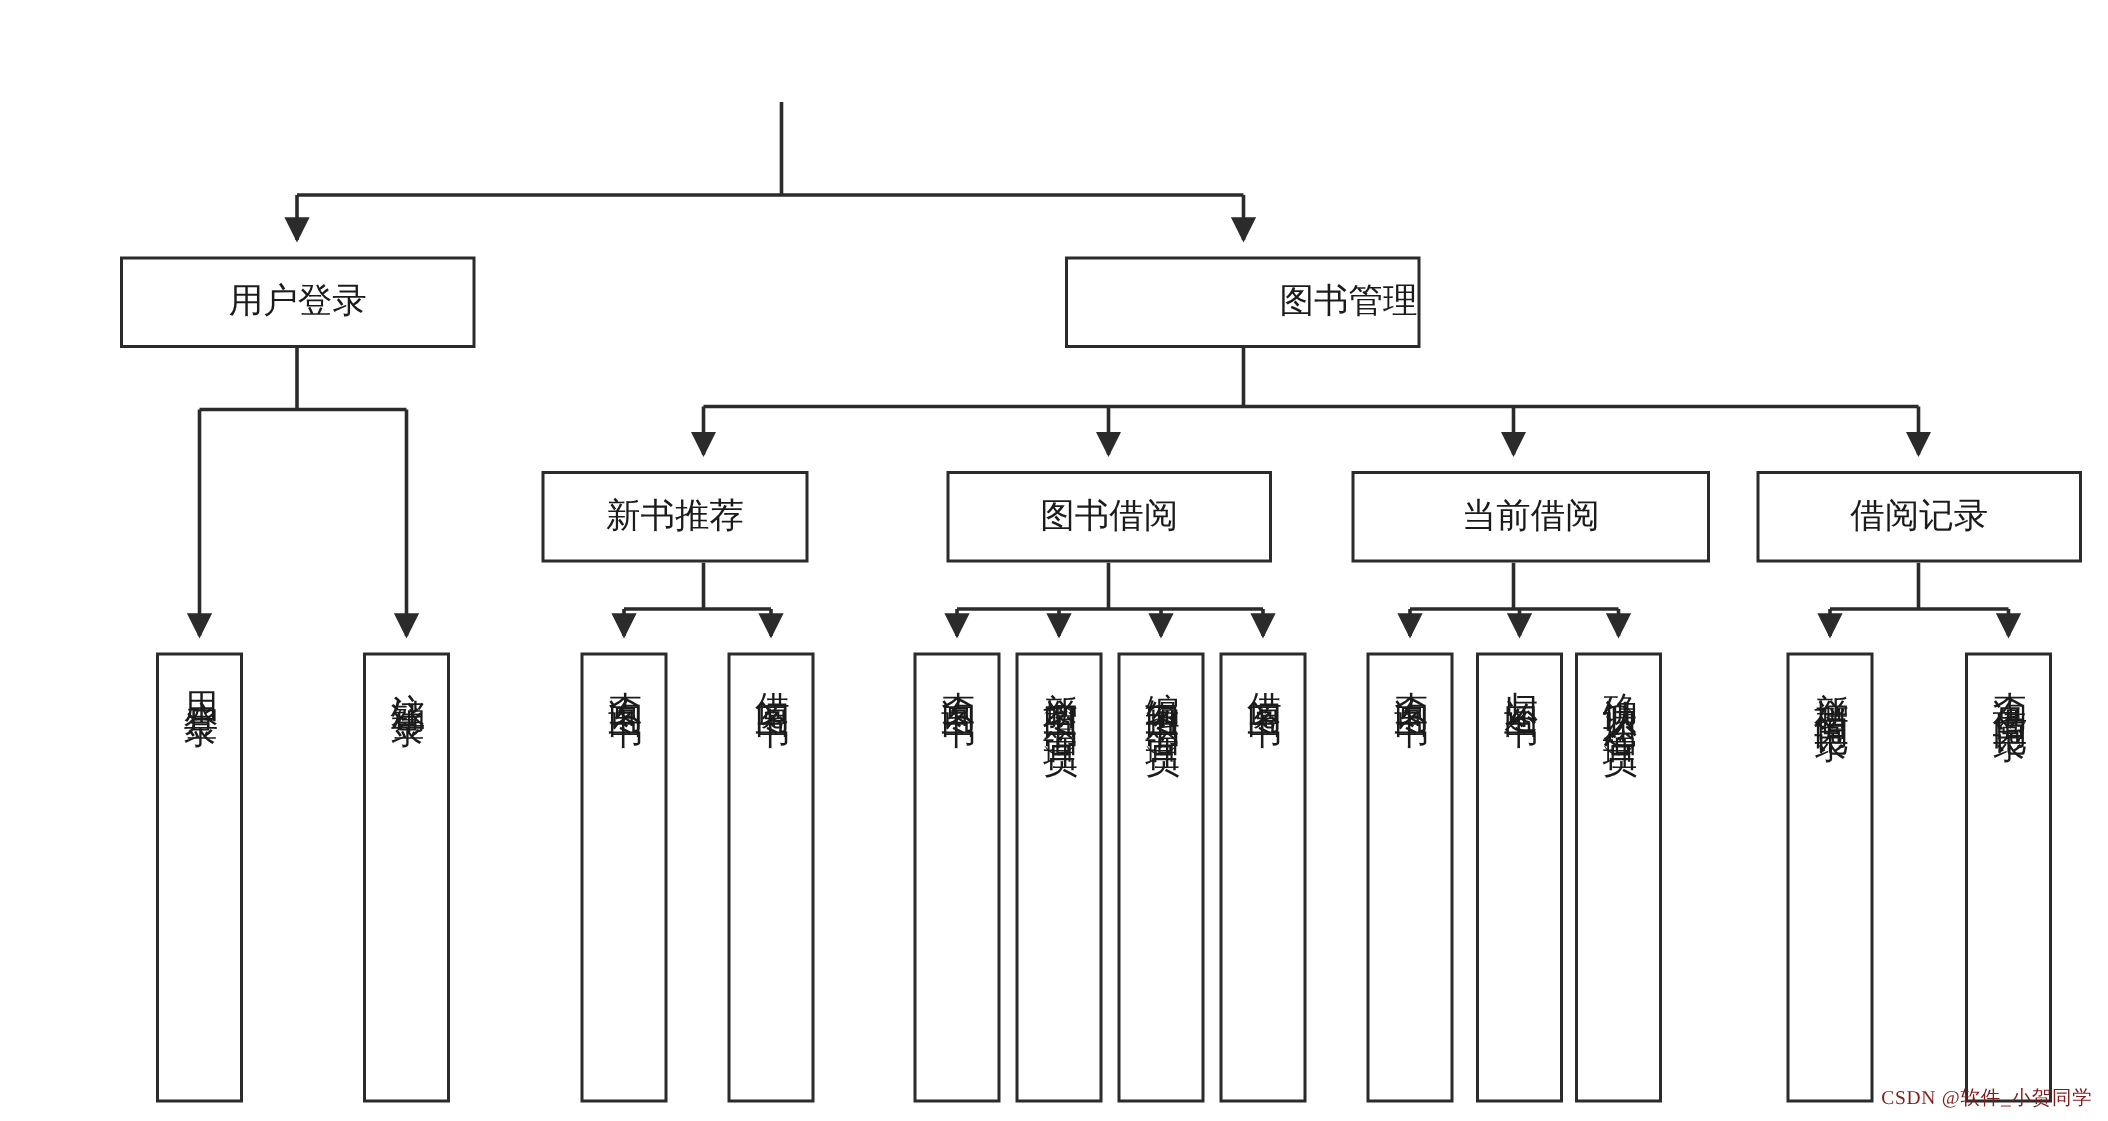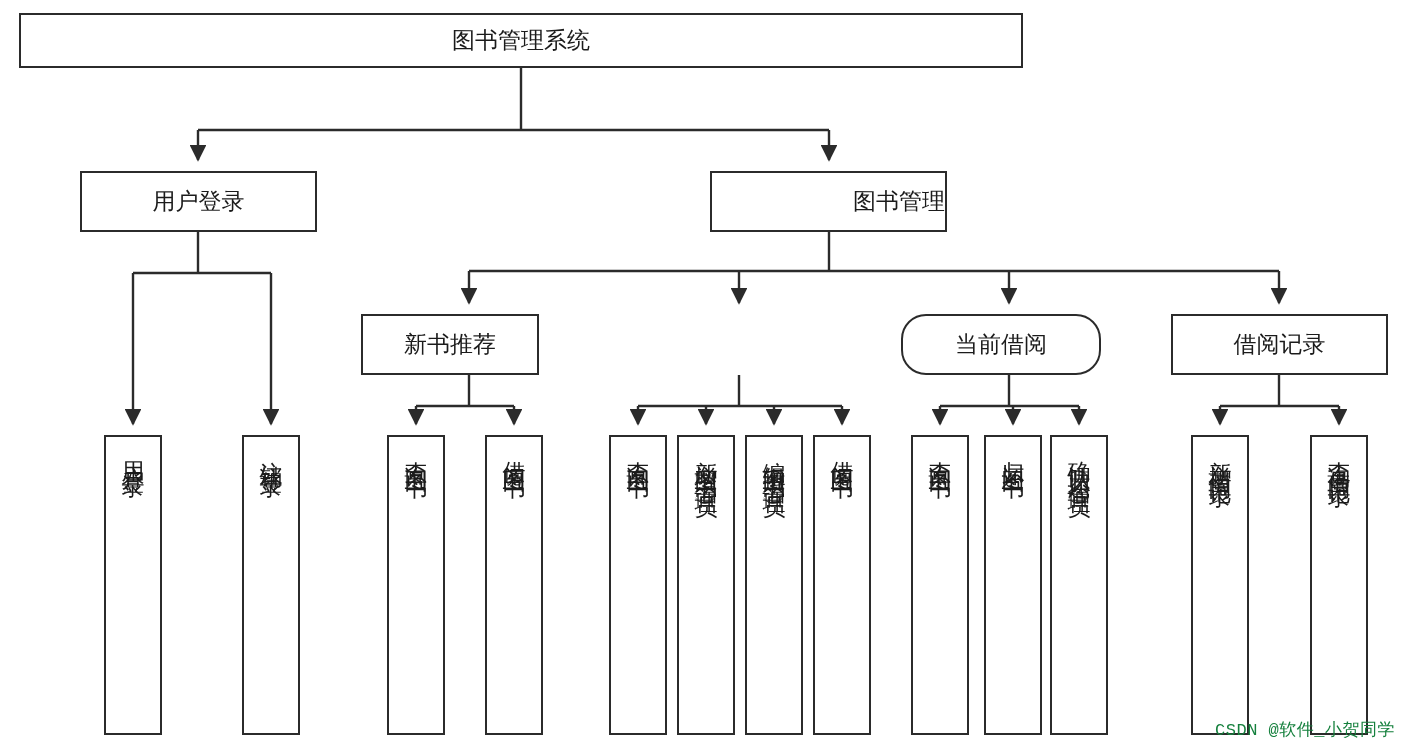--- a/index.html
+++ b/index.html
@@ -60,25 +60,25 @@
     text-orientation: upright;
     font-size: 23px;
     line-height: 1.0;
     letter-spacing: 5px;
     white-space: nowrap;
   }
   .watermark {
     position: absolute;
     right: 10px;
     bottom: 6px;
-    font-size: 17px;
-    color: #15803d;
+    font-size: 13px;
+    color: #7f1d1d;
     letter-spacing: 0.5px;
     white-space: nowrap;
-    font-family: Liberation Mono, monospace;
+    font-family: Liberation Serif, serif;
   }
 </style>
 </head>
 <body>
 
 <div id="diagram-root">
 
   <svg class="connectors" viewBox="0 0 1405 747" xmlns="http://www.w3.org/2000/svg">
     <defs>
       <marker id="arrow" viewBox="0 0 10 10" refX="9" refY="5" markerWidth="7" markerHeight="7" orient="auto-start-reverse">
@@ -122,38 +122,38 @@
       <path d="M 1013 406 L 1013 424" marker-end="url(#arrow)"></path>
       <path d="M 1079 406 L 1079 424" marker-end="url(#arrow)"></path>
 
       <path d="M 1279 375 L 1279 406"></path>
       <path d="M 1220 406 L 1339 406"></path>
       <path d="M 1220 406 L 1220 424" marker-end="url(#arrow)"></path>
       <path d="M 1339 406 L 1339 424" marker-end="url(#arrow)"></path>
     </g>
   </svg>
 
-  <div class="node root horizontal" style="left:19px; top:13px; width:1004px; height:55px;">
-    <span class="node-label">图书管理系统</span>
-  </div>
 
   <div class="node horizontal" style="left:80px; top:171px; width:237px; height:61px;">
     <span class="node-label">用户登录</span>
   </div>
 
   <div class="node horizontal" style="left:710px; top:171px; width:237px; height:61px;justify-content:flex-end;">
     <span class="node-label">图书管理</span>
   </div>
 
   <div class="node horizontal" style="left:361px; top:314px; width:178px; height:61px;">
     <span class="node-label">新书推荐</span>
   </div>
 
-
-  <div class="node horizontal" style="left:901px; top:314px; width:200px; height:61px;border-radius:25px;">
+  <div class="node horizontal" style="left:631px; top:314px; width:217px; height:61px;">
+    <span class="node-label">图书借阅</span>
+  </div>
+
+  <div class="node horizontal" style="left:901px; top:314px; width:239px; height:61px;">
     <span class="node-label">当前借阅</span>
   </div>
 
   <div class="node horizontal" style="left:1171px; top:314px; width:217px; height:61px;align-items:center;">
     <span class="node-label">借阅记录</span>
   </div>
 
   <div class="node vertical" style="left:104px; top:435px; width:58px; height:300px;">
     <span class="node-label">用户登录</span>
   </div>

